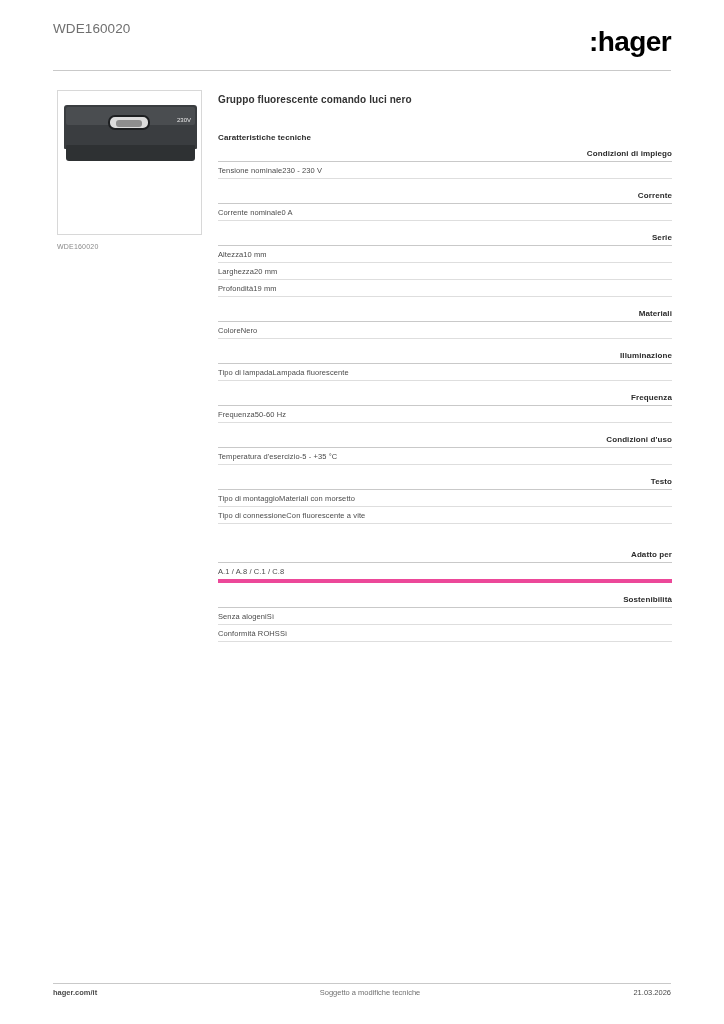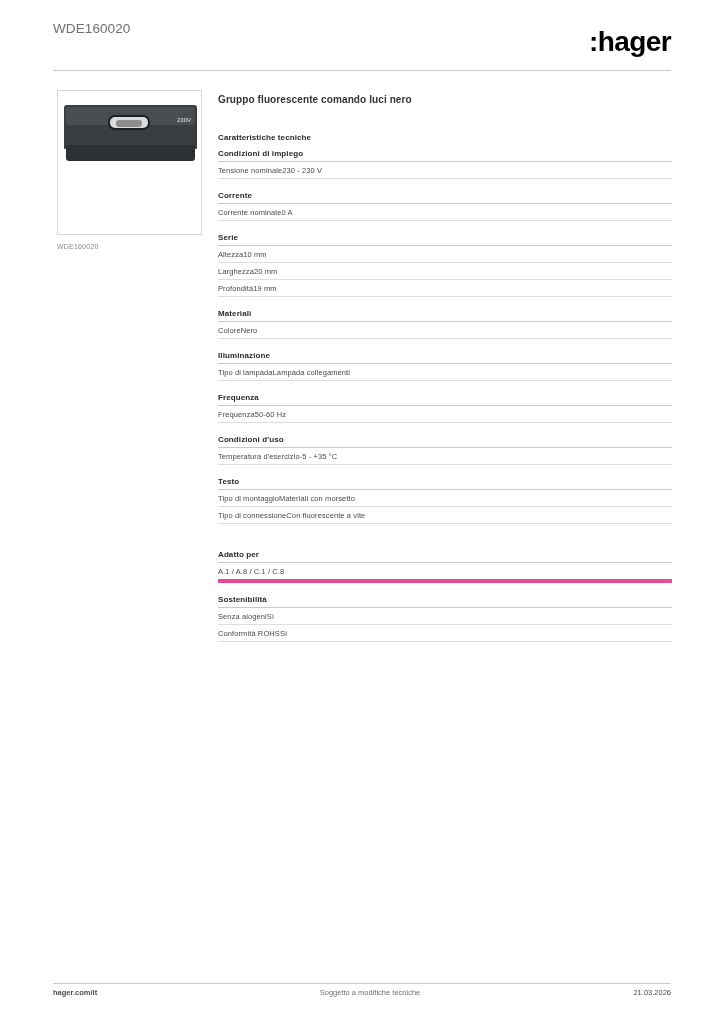--- a/index.html
+++ b/index.html
@@ -154,20 +154,21 @@
   .group {
     margin-bottom: 12px;
   }
   .group-head {
     font-size: 8px;
     font-weight: bold;
     color: #2b2b2b;
     letter-spacing: 0.1px;
     padding-bottom: 3px;
     border-bottom: 1px solid #c9c9c9;
+    text-align: right;
   }
   .row {
     display: flex;
     align-items: baseline;
     font-size: 7.5px;
     color: #4a4a4a;
     padding: 3.5px 0 3.5px 0;
     border-bottom: 1px solid #dedede;
     letter-spacing: 0.1px;
   }
@@ -270,21 +271,21 @@
       <div class="row">
         <span class="k">Colore</span>
         <span class="v">Nero</span>
       </div>
     </div>
 
     <div class="group">
       <div class="group-head">Illuminazione</div>
       <div class="row">
         <span class="k">Tipo di lampada</span>
-        <span class="v">Lampada collegamenti</span>
+        <span class="v">Lampada fluorescente</span>
       </div>
     </div>
 
     <div class="group">
       <div class="group-head">Frequenza</div>
       <div class="row">
         <span class="k">Frequenza</span>
         <span class="v">50-60 Hz</span>
       </div>
     </div>

